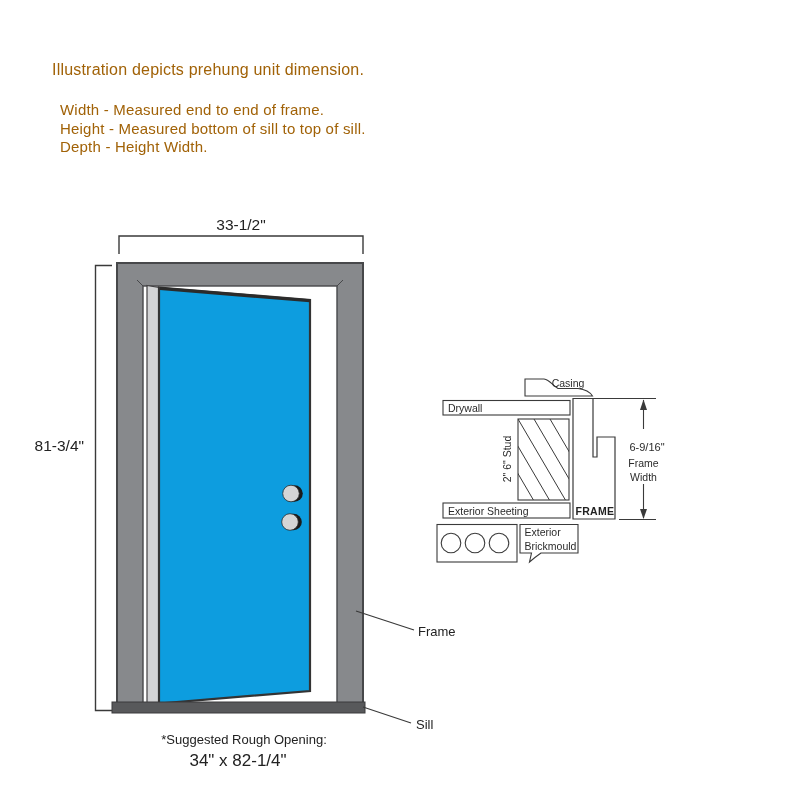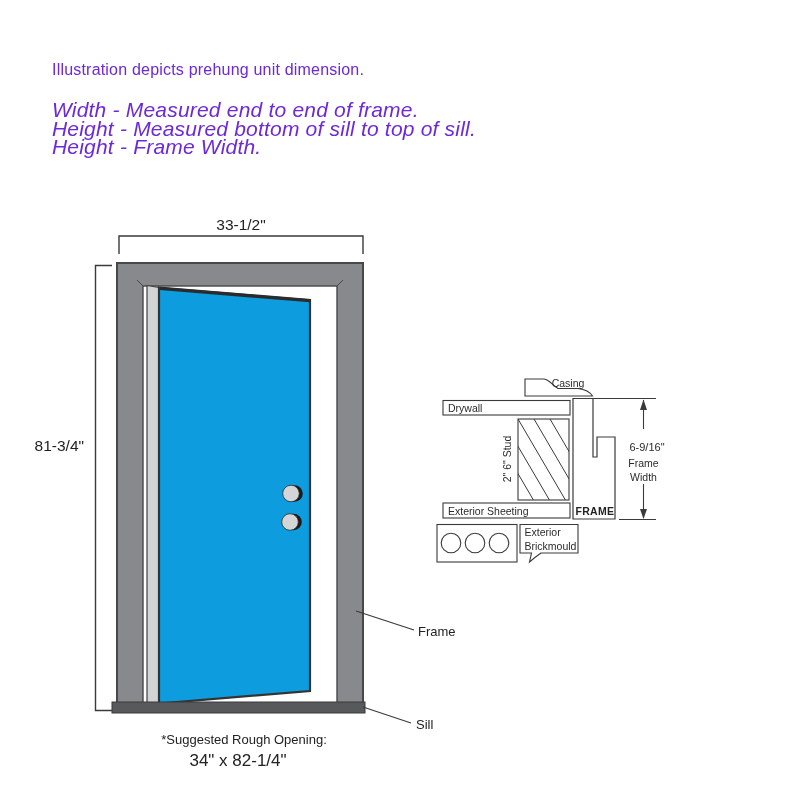--- a/index.html
+++ b/index.html
@@ -1,39 +1,39 @@
 <!DOCTYPE html>
 <html><head>
 <meta charset="utf-8">
 <style>
   html,body{margin:0;padding:0;background:#ffffff;}
   #canvas{position:relative;width:800px;height:800px;background:#ffffff;overflow:hidden;
-          font-family:"Liberation Sans", sans-serif;color:#6d28d9;}
+          font-family:"Liberation Sans", sans-serif;color:#a16207;}
   .intro-note{position:absolute;left:52px;top:61px;font-size:16px;letter-spacing:.2px;}
-  .defs{position:absolute;left:52px;top:101px;font-size:21px;line-height:18.6px;letter-spacing:.2px;font-style:italic;}
+  .defs{position:absolute;left:60px;top:101px;font-size:15px;line-height:18.6px;letter-spacing:.2px;}
   svg{position:absolute;left:0;top:0;}
   text{font-family:"Liberation Sans", sans-serif;fill:#222222;}
   .dim-big{font-size:15.5px;}
   .callout{font-size:13px;}
   .ro-note{font-size:13px;}
   .ro-size{font-size:17px;}
   .cs{font-size:10.5px;fill:#2b2b2b;}
   .cs-dim{font-size:11px;fill:#2b2b2b;}
   .cs-bold{font-size:10.5px;font-weight:bold;letter-spacing:.3px;}
 </style>
 </head>
 <body>
 
 <div id="canvas">
 
   <div class="intro-note">Illustration depicts prehung unit dimension.</div>
   <div class="defs">
     <div>Width - Measured end to end of frame.</div>
     <div>Height - Measured bottom of sill to top of sill.</div>
-    <div>Height - Frame Width.</div>
+    <div>Depth - Height Width.</div>
   </div>
 
   <svg width="800" height="800" viewBox="0 0 800 800">
     <defs>
       <clipPath id="studClip">
           <rect x="518" y="419" width="51" height="81"></rect>
         </clipPath>
     </defs>
 
     <g>

